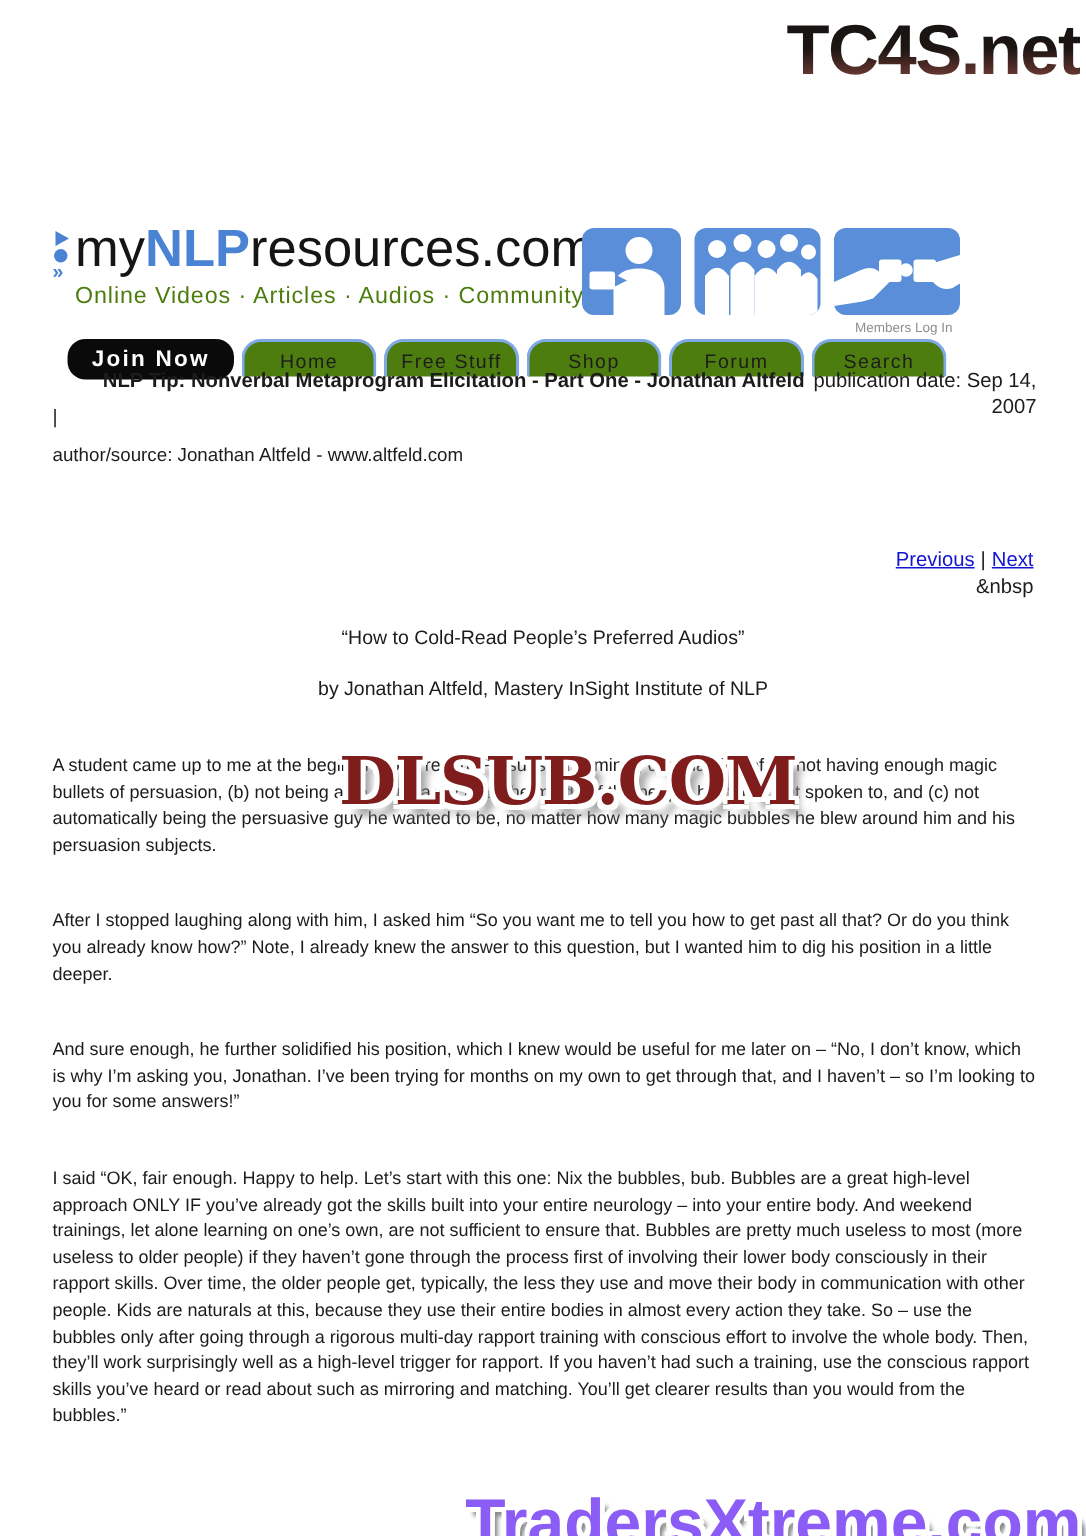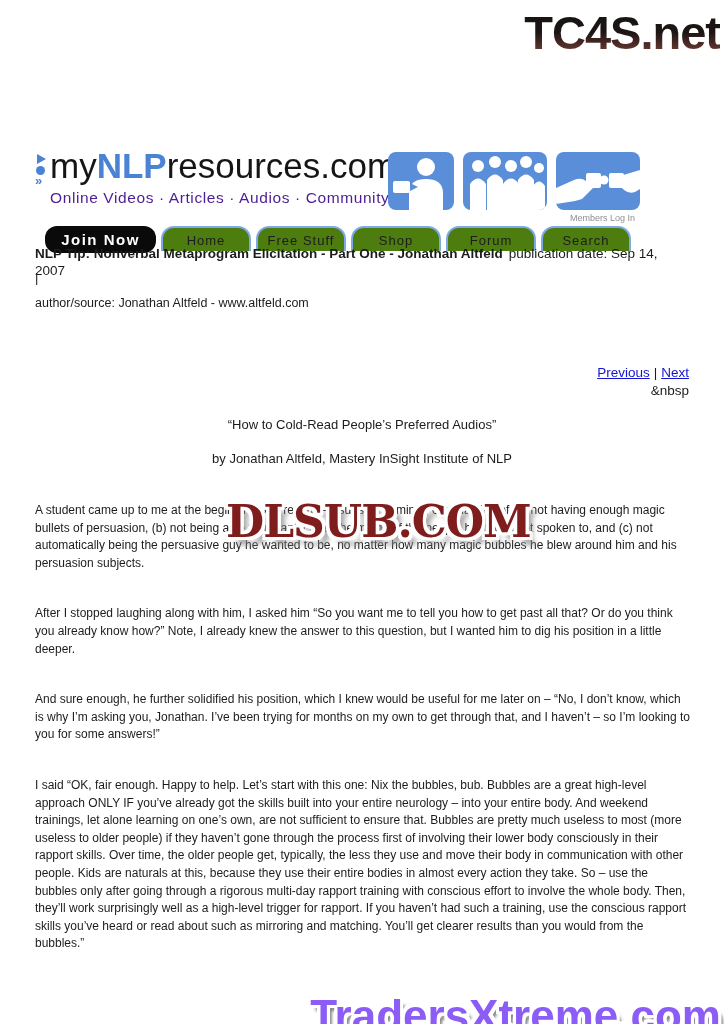--- a/index.html
+++ b/index.html
@@ -25,21 +25,21 @@
 
   
   .logo-row { position:absolute; left:35px; top:136px; }
   .logo-main { display:flex; align-items:flex-start; }
   .logo-icon { width:15px; padding-top:6px; display:flex; flex-direction:column; align-items:flex-start; }
   .li-tri { width:0; height:0; border-left:9px solid #4a82d4; border-top:5px solid transparent; border-bottom:5px solid transparent; margin-left:2px;}
   .li-dot { width:9px; height:9px; border-radius:50%; background:#4a82d4; margin:2px 0 0 1px;}
   .li-ff  { color:#4a82d4; font-weight:bold; font-size:13px; line-height:10px; letter-spacing:-4px; margin-top:1px;}
   .brand { font-size:35px; line-height:36px; color:#151515; letter-spacing:0px; }
   .brand .hl { color:#4a82d4; font-weight:bold; }
-  .tagline { font-size:15.5px; color:#4c1d95; letter-spacing:0.6px; margin:3px 0 0 15px; }
+  .tagline { font-size:15.5px; color:#4d7c0f; letter-spacing:0.6px; margin:3px 0 0 15px; }
 
   
   .thumbs { position:absolute; left:388px; top:140px; display:flex; gap:9px; }
   .thumb { height:58px; border-radius:8px; background:#5b8ed8; overflow:hidden; }
   .thumb.t1 { width:66px; } .thumb.t2 { width:84px; } .thumb.t3 { width:84px; }
   .members { position:absolute; left:388px; top:201px; width:247px; text-align:right;
              font-size:9px; color:#8f8f8f; }
 
   
   .navbar { position:absolute; left:45px; top:214px; display:flex; align-items:flex-start; }
@@ -49,21 +49,21 @@
     display:flex; align-items:center; justify-content:center;
   }
   .tab {
     width:90px; height:25px; margin-left:5px; background:#4d7c0f;
     border:2px solid #7fa9e4; border-bottom:none; border-radius:13px 13px 0 0;
     font-size:13px; color:#1d1d1d; letter-spacing:1px;
     display:flex; align-items:center; justify-content:center; padding-top:2px;
   }
 
   
-  .title-block { position:absolute; left:35px; top:233px; width:656px; 
+  .title-block { position:absolute; left:35px; top:233px; width:656px; text-align:right;
                  font-size:13.5px; line-height:17px; }
   .title-block .t { font-weight:bold; }
   .title-block .pd { font-weight:normal; margin-left:6px; }
   .pipe { position:absolute; left:35px; top:258px; font-size:13px; }
   .author { position:absolute; left:35px; top:284px; font-size:12.5px; }
 
   .pager { position:absolute; left:35px; top:352px; width:654px; text-align:right;
            font-size:13.5px; line-height:18px; }
   .pager .lnk { color:#1515cf; text-decoration:underline; cursor:pointer; }
   .pager .sep { color:#1c1c1c; margin:0 4px; }

